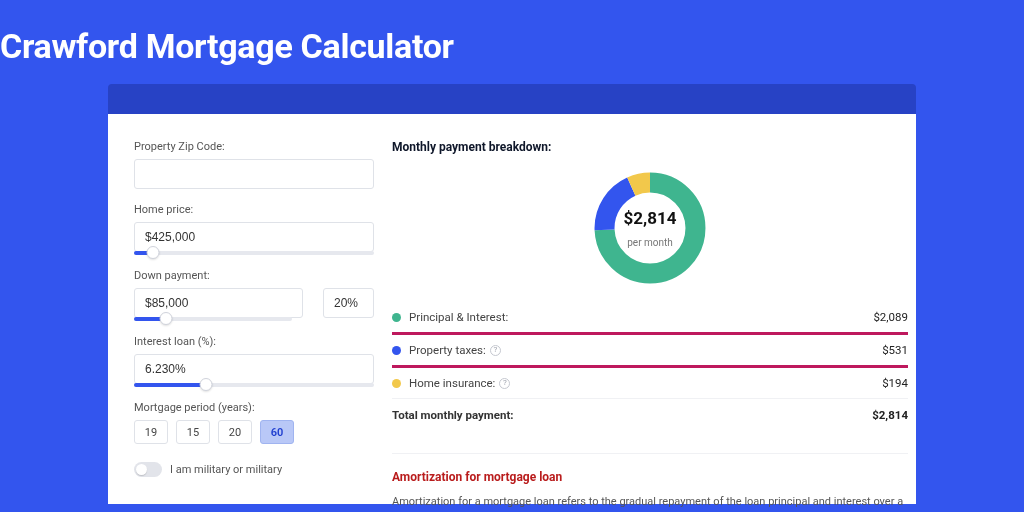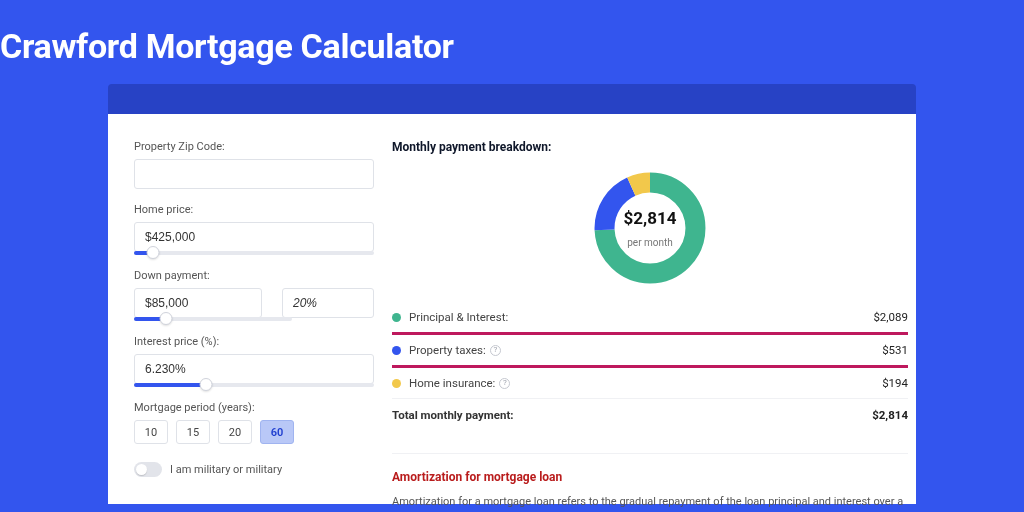--- a/index.html
+++ b/index.html
@@ -10,21 +10,21 @@
   .card { background: #fff; margin: 0 108px; display: flex; padding: 26px 8px 0 26px; height: 390px; gap: 18px; }
   .left { width: 240px; flex-shrink: 0; font-size: 12px; color: #444; }
   .field { margin-bottom: 14px; }
   .field-label { font-size: 11px; color: #555; margin-bottom: 6px; display: block; }
   .input { width: 100%; height: 30px; border: 1px solid #dfe2e8; border-radius: 3px; background: #fff; font-size: 12px; color: #333; padding: 0 10px; }
   .slider-track { position: relative; height: 4px; background: #e6e8ee; margin-top: -1px; border-radius: 2px; }
   .slider-fill { position: absolute; height: 4px; background: #3355ee; border-radius: 2px; top: 0; left: 0; }
   .slider-thumb { position: absolute; width: 13px; height: 13px; background: #fff; border: 1px solid #d0d3dc; border-radius: 50%; top: -5px; transform: translateX(-50%); box-shadow: 0 1px 2px rgba(0,0,0,.12); }
   .dp-row { display: flex; gap: 20px; }
   .dp-amt { flex: 1; }
-  .dp-pct { width: 92px; font-style: italic; }
+  .dp-pct { width: 51px; }
   .period-row { display: flex; gap: 8px; }
   .period-btn { width: 34px; height: 24px; border: 1px solid #dfe2e8; border-radius: 3px; background: #fff; font-size: 11px; color: #444; display: flex; align-items: center; justify-content: center; cursor: pointer; }
   .period-btn.active { background: #b9c8f7; border-color: #a0b4f0; color: #1f3ecf; font-weight: 600; }
   .vet-row { display: flex; align-items: center; gap: 8px; margin-top: 18px; }
   .toggle { width: 28px; height: 15px; background: #e2e4ea; border-radius: 8px; position: relative; }
   .toggle-knob { position: absolute; width: 11px; height: 11px; background: #fff; border-radius: 50%; top: 2px; left: 2px; box-shadow: 0 1px 1px rgba(0,0,0,.15); }
   .right { flex: 1; font-size: 12px; color: #333; }
   .section-title { font-size: 12px; font-weight: 700; color: #0f172a; margin-bottom: 10px; }
   .donut-wrap { display: flex; justify-content: center; padding: 4px 0 14px 0; }
   .donut { position: relative; width: 120px; height: 120px; }
@@ -73,32 +73,32 @@
         <input class="input dp-amt" value="$85,000" style="">
         <input class="input dp-pct" value="20%" style="">
       </div>
       <div class="slider-track" style="width:158px">
         <div class="slider-fill" id="dp-fill" style="width: 20%;"></div>
         <div class="slider-thumb" id="dp-thumb" style="left: 20%;"></div>
       </div>
     </div>
 
     <div class="field">
-      <label class="field-label">Interest price (%):</label>
+      <label class="field-label">Interest loan (%):</label>
       <input class="input" value="6.230%" style="">
       <div class="slider-track">
         <div class="slider-fill" id="ir-fill" style="width: 30%;"></div>
         <div class="slider-thumb" id="ir-thumb" style="left: 30%;"></div>
       </div>
     </div>
 
     <div class="field">
       <label class="field-label">Mortgage period (years):</label>
       <div class="period-row" id="period-row">
-          <div class="period-btn">10</div>
+          <div class="period-btn">19</div>
           <div class="period-btn">15</div>
           <div class="period-btn">20</div>
           <div class="period-btn active">60</div>
         </div>
     </div>
 
     <div class="vet-row">
       <div class="toggle">
         <div class="toggle-knob"></div>
       </div>

